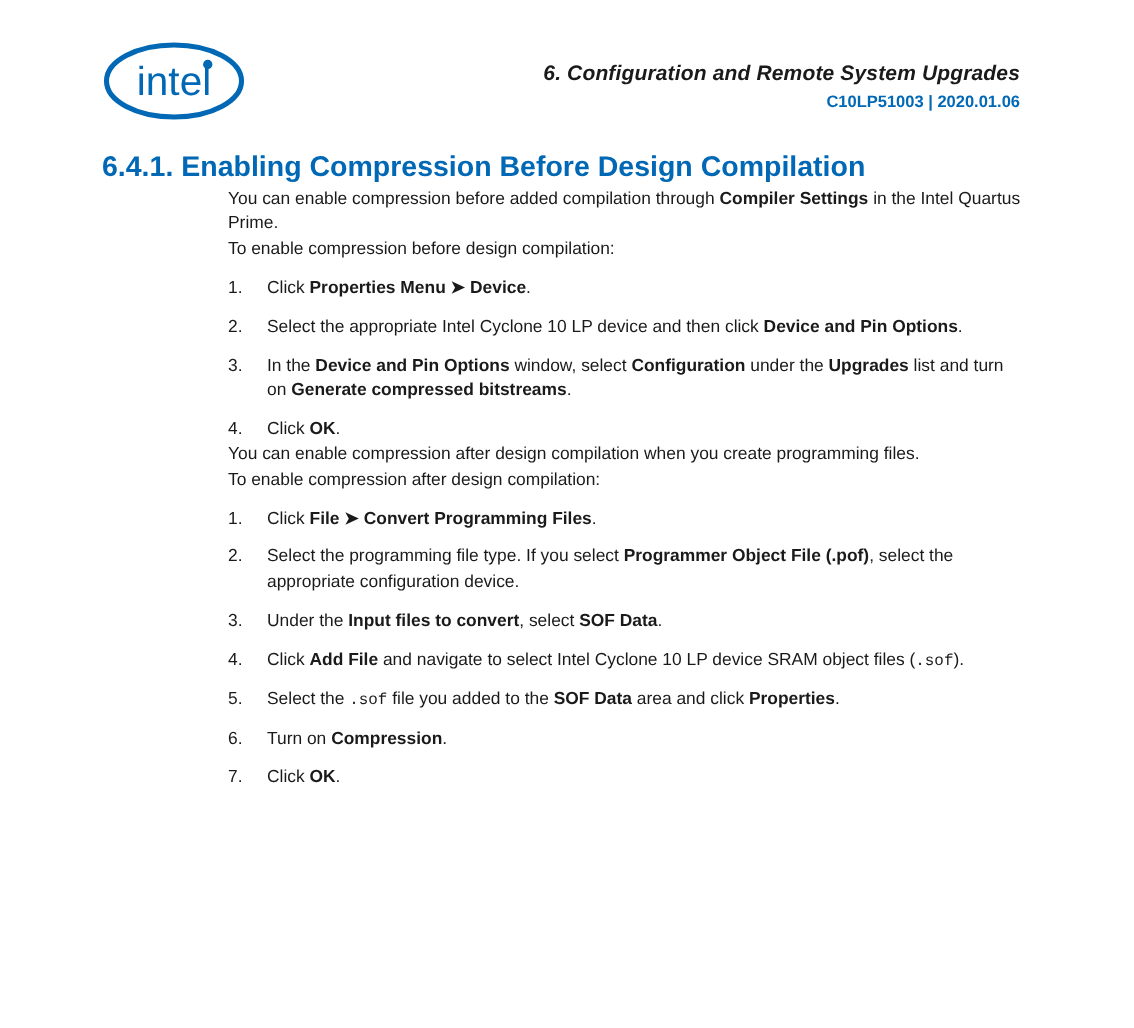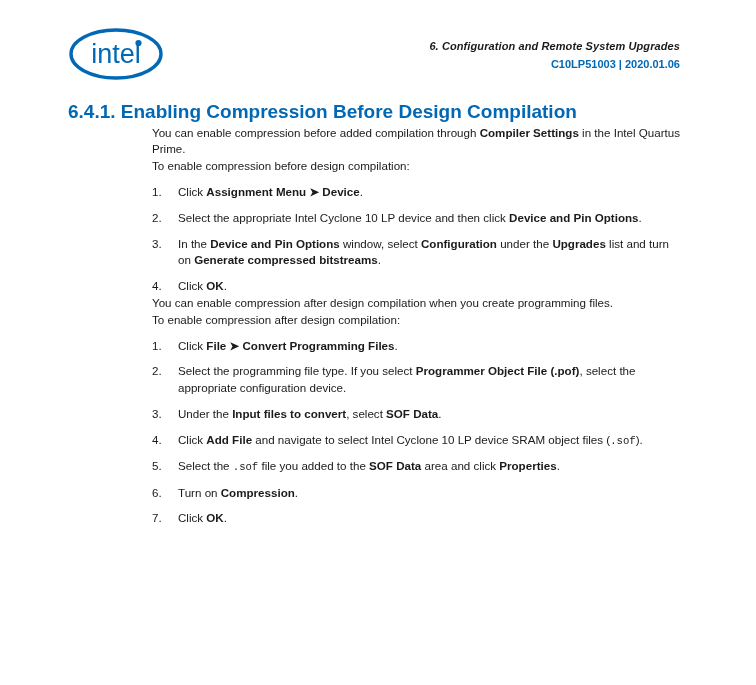--- a/index.html
+++ b/index.html
@@ -39,21 +39,21 @@
   }
   .logo svg { display: block; }
 
   .header-right {
     position: absolute;
     right: 76px;
     top: 18px;
     text-align: right;
   }
   .header-title {
-    font-size: 11px;
+    font-size: 14px;
     font-weight: bold;
     font-style: italic;
     color: #1a1a1a;
     letter-spacing: 0.1px;
     white-space: nowrap;
   }
   .header-docid {
     margin-top: 6px;
     font-size: 11px;
     font-weight: bold;
@@ -148,21 +148,21 @@
     <h2 class="section-heading sec1-heading">6.4.1. Enabling Compression Before Design Compilation</h2>
 
     <div class="body-block">
       <p class="para para-1">
         <span>You can enable compression before added compilation through </span><b>Compiler Settings</b><span> in the Intel Quartus Prime.</span>
       </p>
 
       <p class="para para-2">To enable compression before design compilation:</p>
 
       <ol class="steps">
-          <li><span class="num">1.</span><span>Click </span><b>Assignment Menu ➤ Device</b><span>.</span></li>
+          <li><span class="num">1.</span><span>Click </span><b>Properties Menu ➤ Device</b><span>.</span></li>
           <li><span class="num">2.</span><span>Select the appropriate Intel Cyclone 10 LP device and then click </span><b>Device and Pin Options</b><span>.</span></li>
           <li><span class="num">3.</span><span>In the </span><b>Device and Pin Options</b><span> window, select </span><b>Configuration</b><span> under the </span><b>Upgrades</b><span> list and turn on </span><b>Generate compressed bitstreams</b><span>.</span></li>
           <li><span class="num">4.</span><span>Click </span><b>OK</b><span>.</span></li>
         </ol>
     </div>
 
 
     <div class="body-block">
       <p class="para para-1">You can enable compression after design compilation when you create programming files.</p>
 

